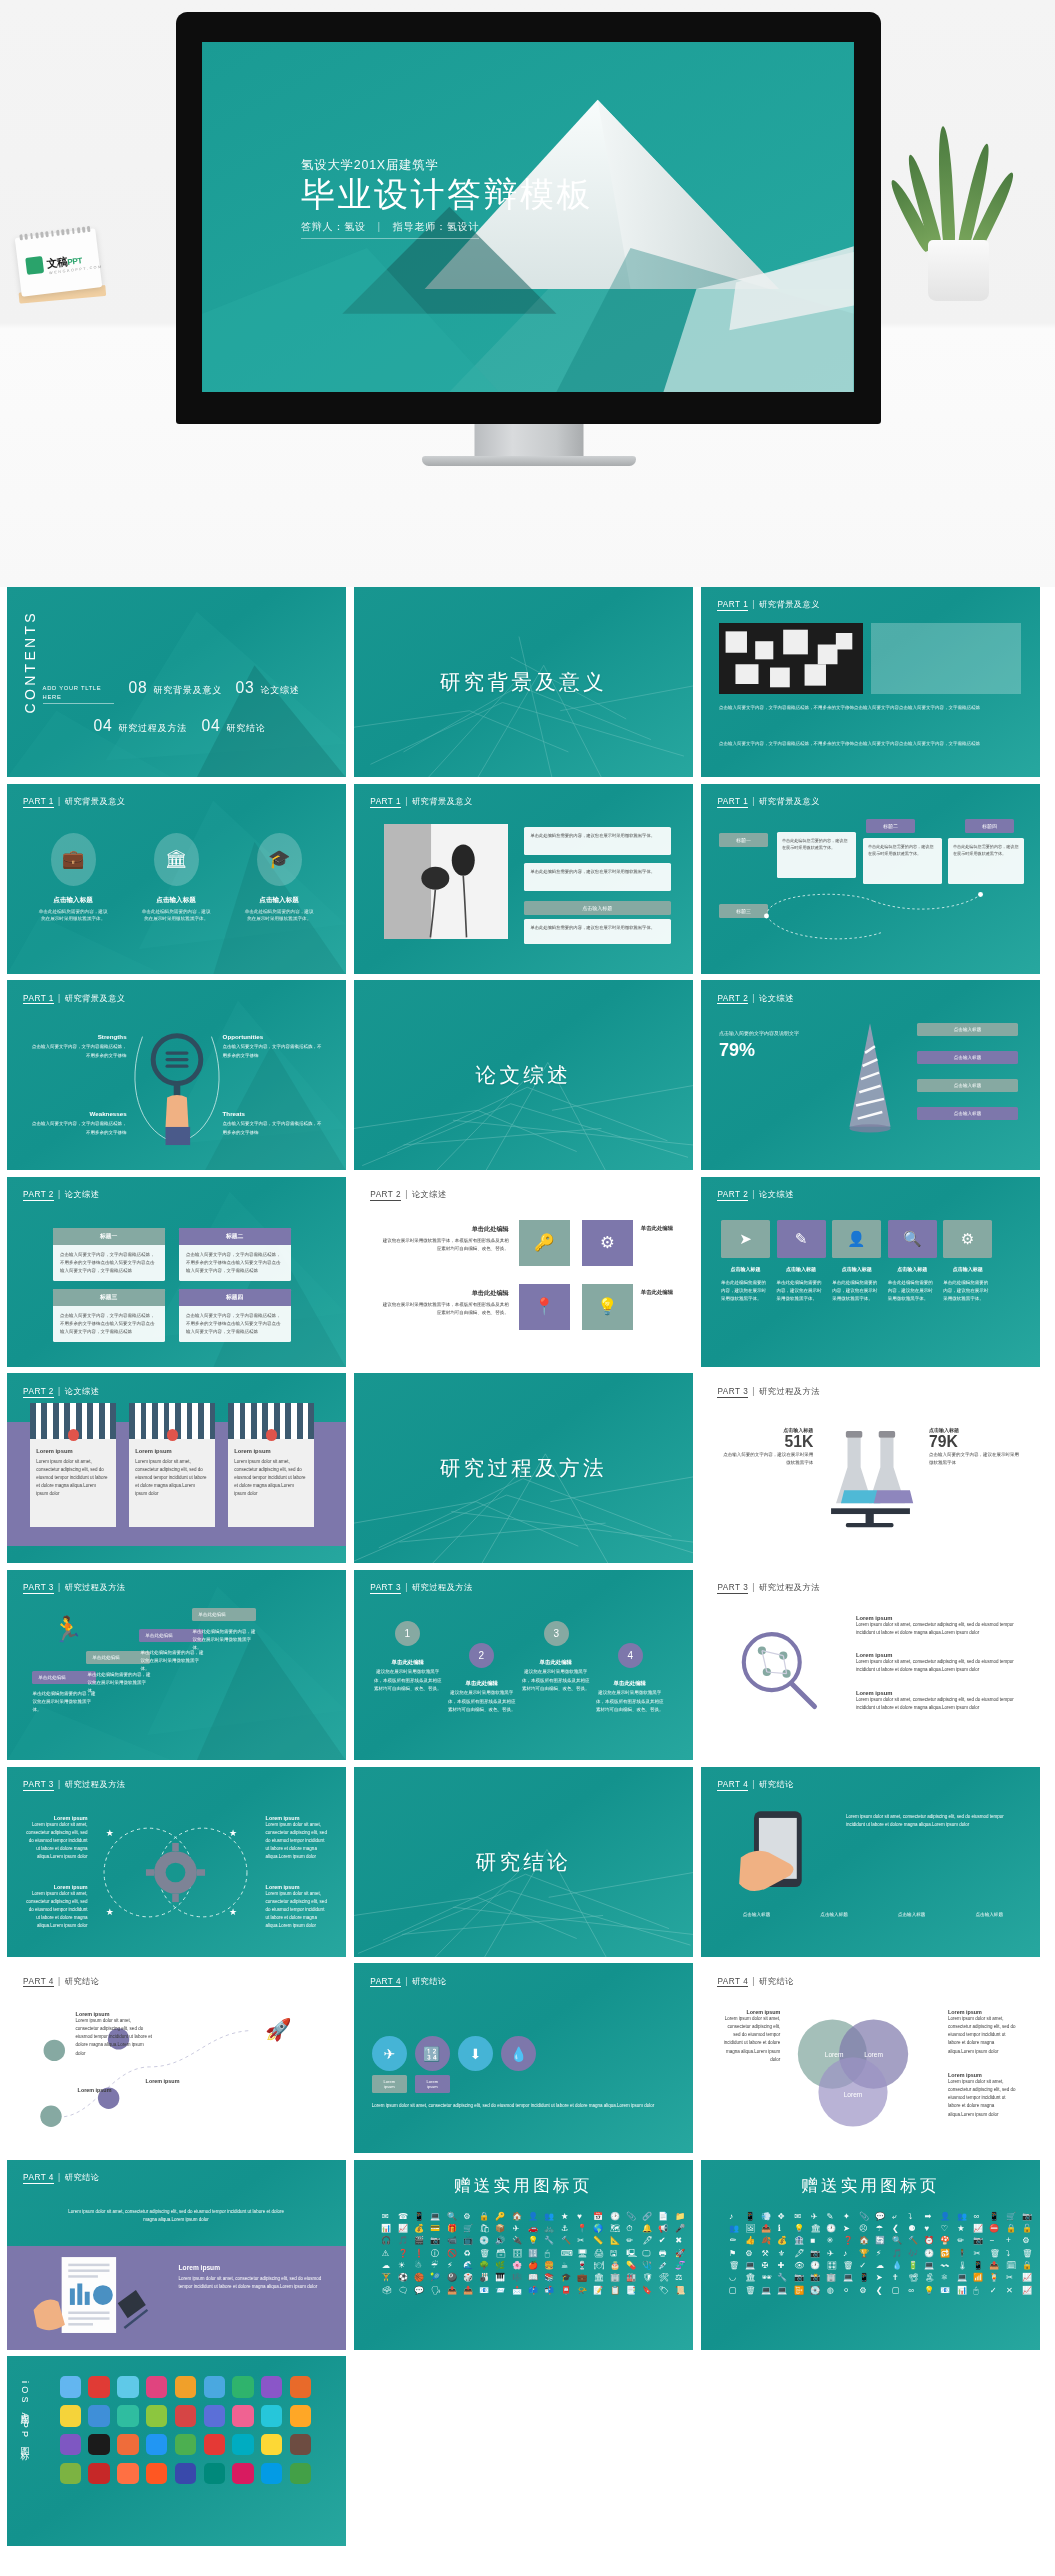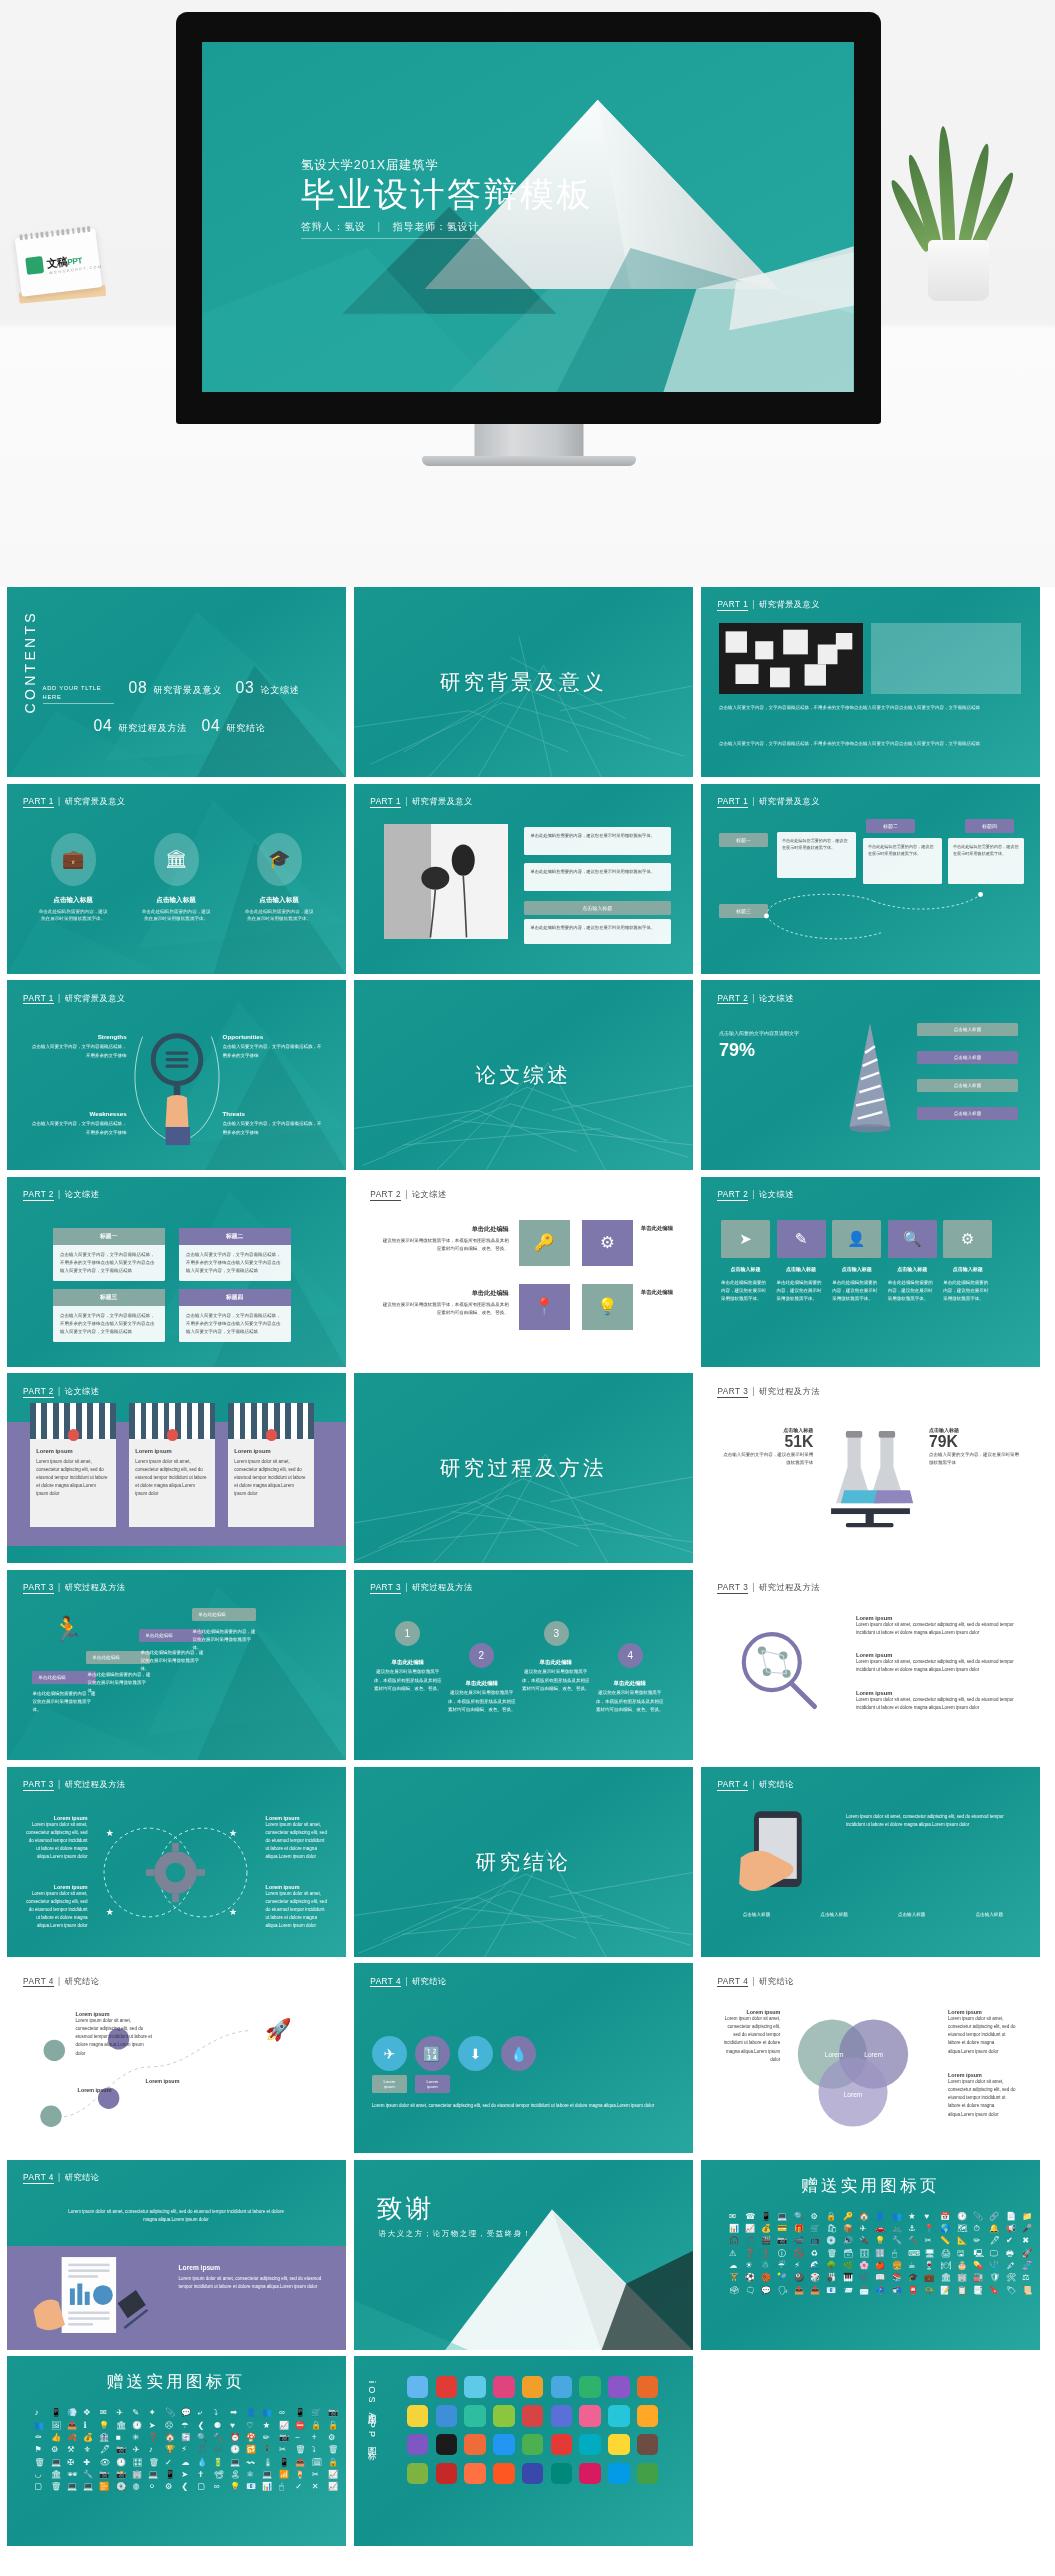--- a/index.html
+++ b/index.html
@@ -845,31 +845,20 @@
         <path d="M8 70 q14 -18 30 -10 l8 28 q-18 12 -34 2 z" fill="#f0b183"></path>
         <path d="M110 62 l22 -16 12 18 -22 16 z" fill="#2e3540"></path>
         <line x1="118" y1="92" x2="146" y2="70" stroke="#3a4a6a" stroke-width="3"></line>
       </svg>
       <div style="position:absolute;left:172px;top:104px;width:145px;">
         <div class="lorem-hd">Lorem ipsum</div>
         <div class="lorem-sm">Lorem ipsum dolor sit amet, consectetur adipiscing elit, sed do eiusmod tempor incididunt ut labore et dolore magna aliqua.Lorem ipsum dolor</div>
       </div>
     </div>
 
-    <div class="slide">
-      <div class="s-bg"></div>
-      <svg class="s-poly" viewBox="0 0 411 231" style="opacity:1">
-        <polygon points="240,60 411,231 110,231" fill="#ffffff" opacity=".92"></polygon>
-        <polygon points="240,60 411,231 300,231" fill="#dfe7e7" opacity=".85"></polygon>
-        <polygon points="330,150 411,110 411,231 300,231" fill="#17302f" opacity=".75"></polygon>
-        <polygon points="0,170 140,231 0,231" fill="#2dafa6" opacity=".35"></polygon>
-      </svg>
-      <div class="thanks-main">致谢</div>
-      <div class="thanks-sub">语大义之方；论万物之理，受益终身！</div>
-    </div>
 
     <div class="slide">
       <div class="s-bg"></div>
       <div class="gift-title">赠送实用图标页</div>
       <div class="mini-ico-grid" style="top:53px;left:28px;">
         <span>✉</span>
           <span>☎</span>
           <span>📱</span>
           <span>💻</span>
           <span>🔍</span>

